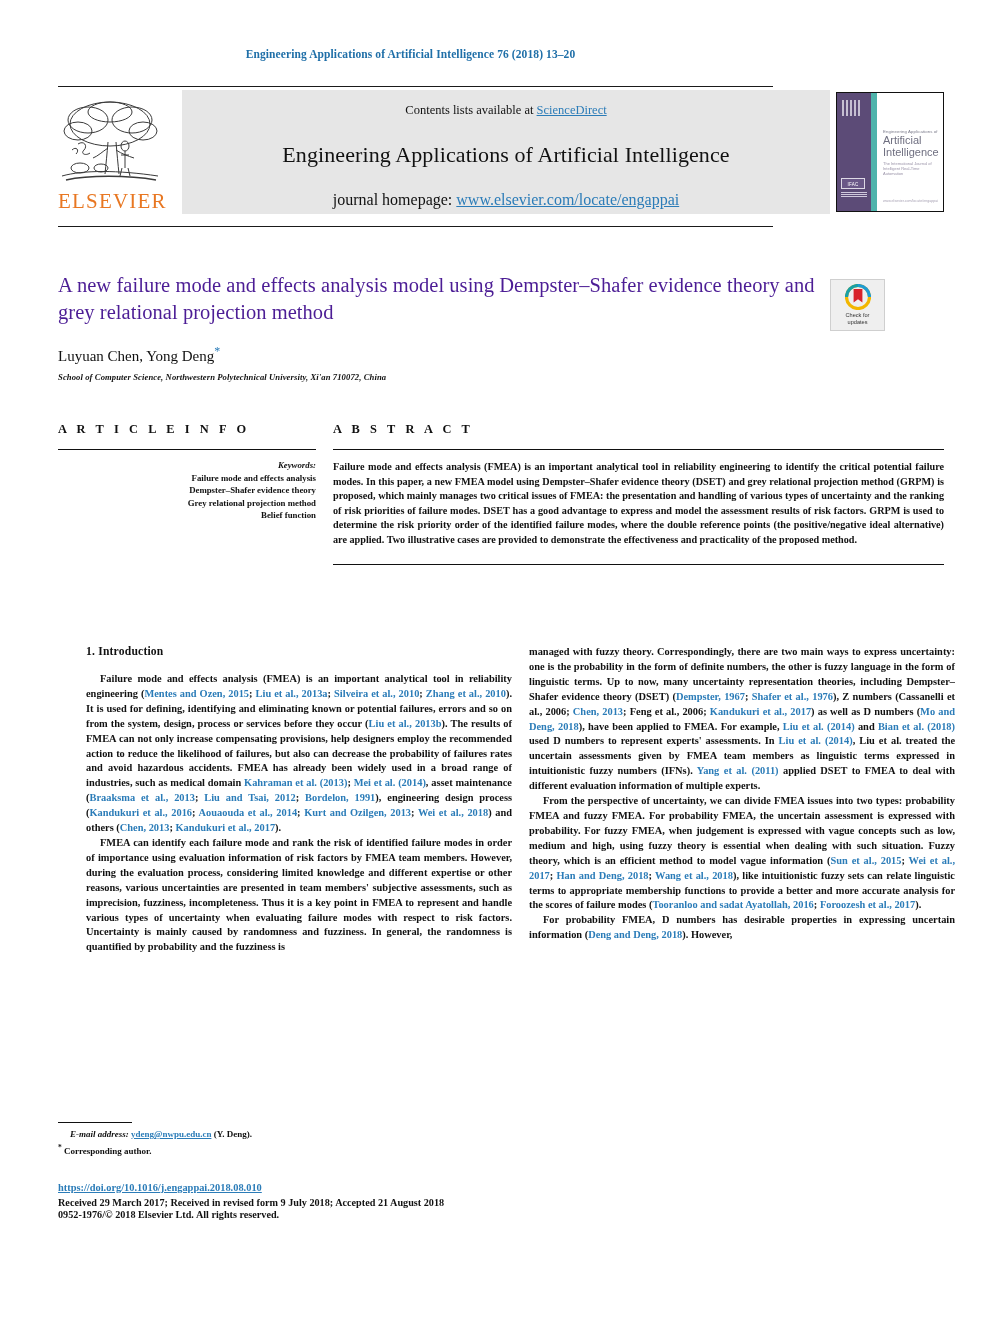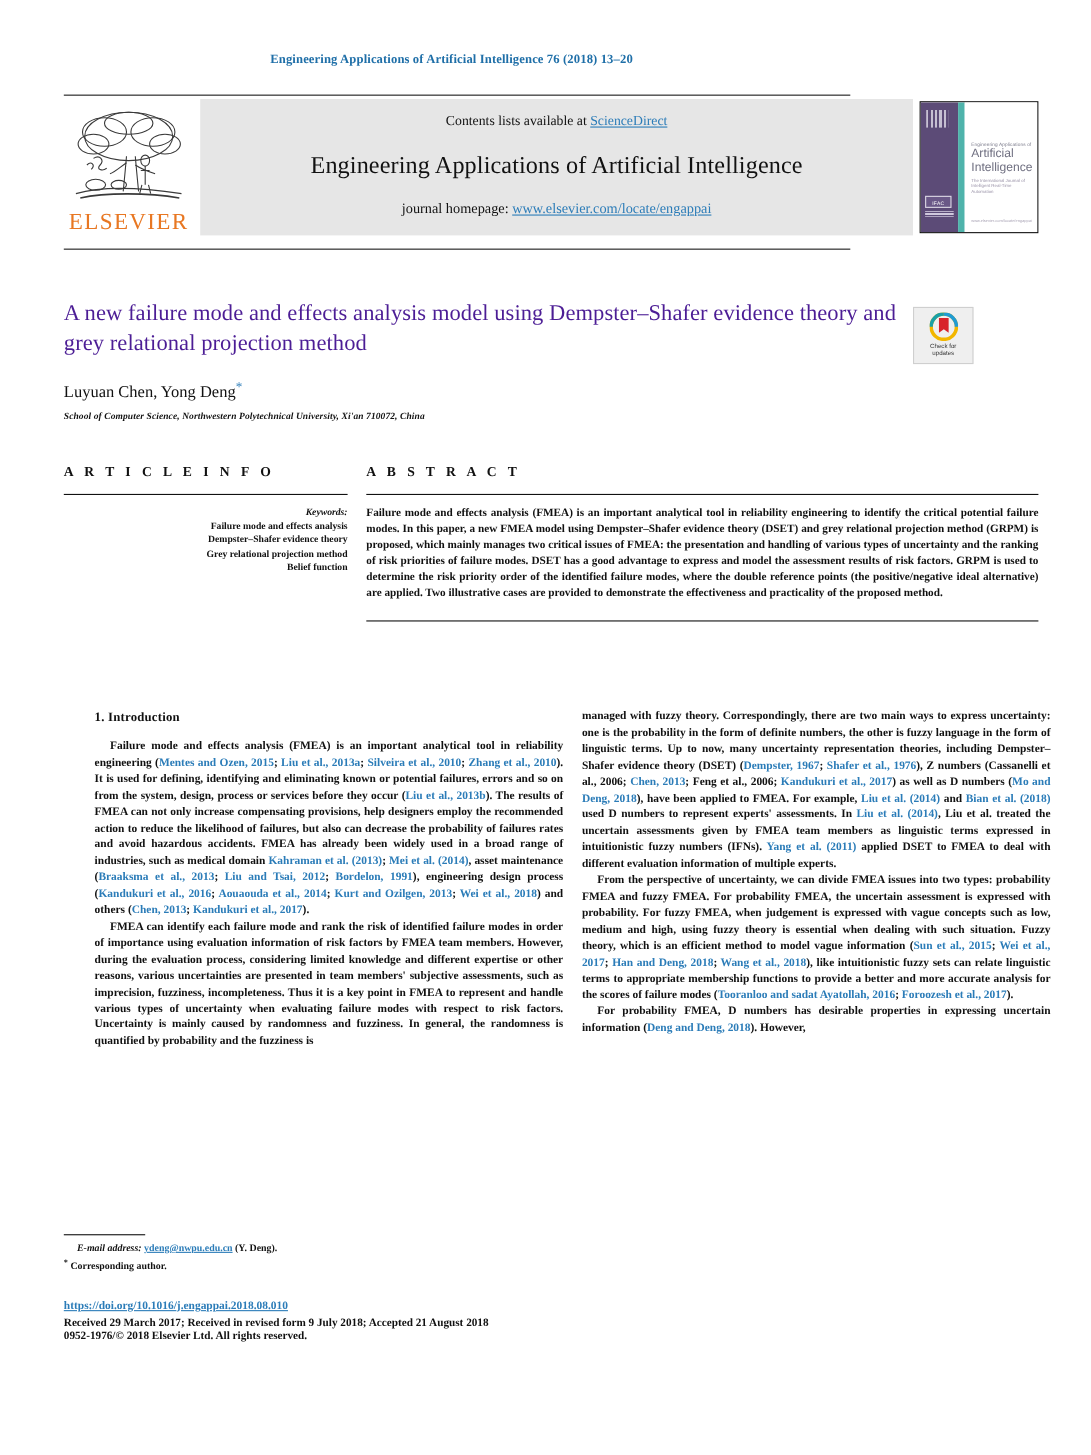--- a/index.html
+++ b/index.html
@@ -38,53 +38,53 @@
     left: 58px; top: 90px;
     width: 886px; height: 124px;
     display: flex;
     align-items: stretch;
   }
   .elsevier-logo {
     width: 118px;
     flex: 0 0 118px;
     display: flex;
     flex-direction: column;
-    align-items: center;
+    align-items: flex-start;
     justify-content: flex-end;
     padding-bottom: 2px;
   }
   .elsevier-tree { width: 104px; height: 92px; display:block; }
   .elsevier-word {
     font-family: "Liberation Serif", serif;
     font-size: 21px;
     letter-spacing: 1.2px;
     color: #E87722;
     line-height: 1;
     margin-top: 1px;
   }
   .masthead-center {
     flex: 1 1 auto;
     background: #e6e6e6;
     display: flex;
     flex-direction: column;
     align-items: center;
     justify-content: space-between;
-    padding: 13px 0 16px 0;
+    padding: 13px 0 5px 0;
     margin-left: 6px;
     margin-right: 6px;
   }
   .contents-line { font-size: 12.5px; color: #111; }
   .contents-line .sd-link { color: #2b7cb8; }
   .journal-title {
     font-size: 22px;
     color: #111;
     letter-spacing: .1px;
     font-family: "Liberation Serif", serif;
   }
-  .homepage-line { font-size: 13px; color: #111; }
+  .homepage-line { font-size: 16px; color: #111; }
   .homepage-line .hp-link { color: #2b7cb8; }
 
   .cover-thumb {
     flex: 0 0 108px;
     width: 108px;
     align-self: center;
     height: 120px;
     border: 1.4px solid #111;
     position: relative;
     overflow: hidden;

